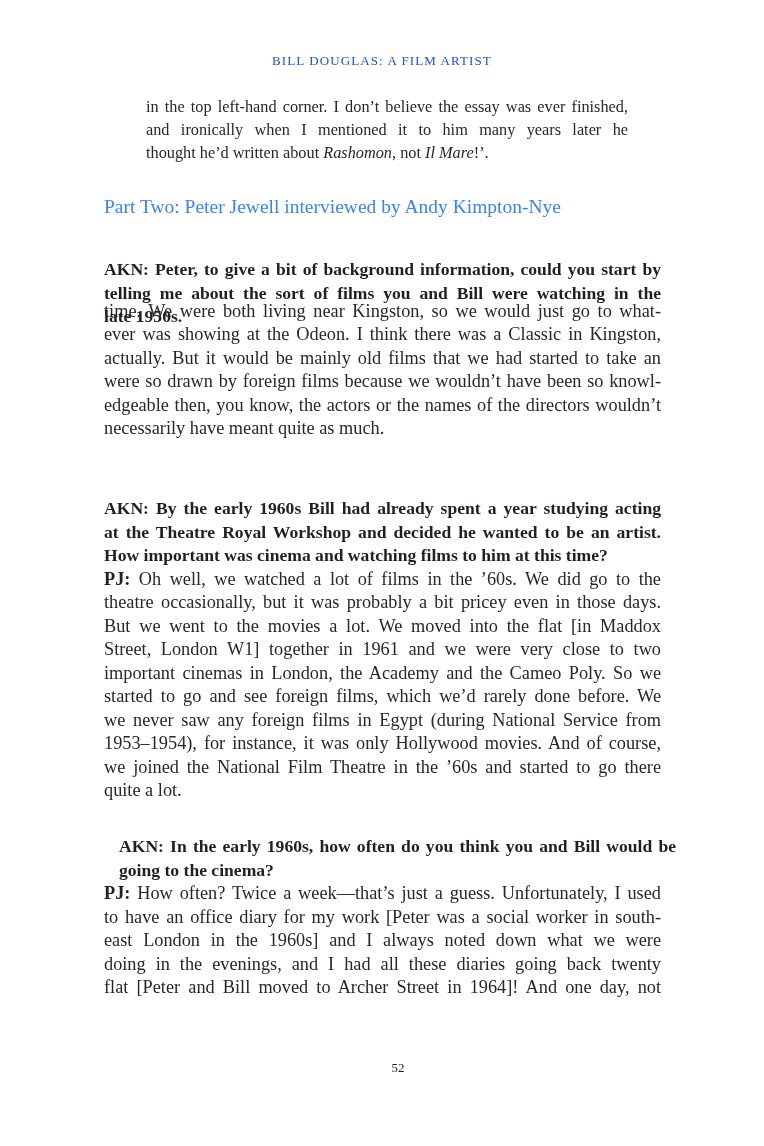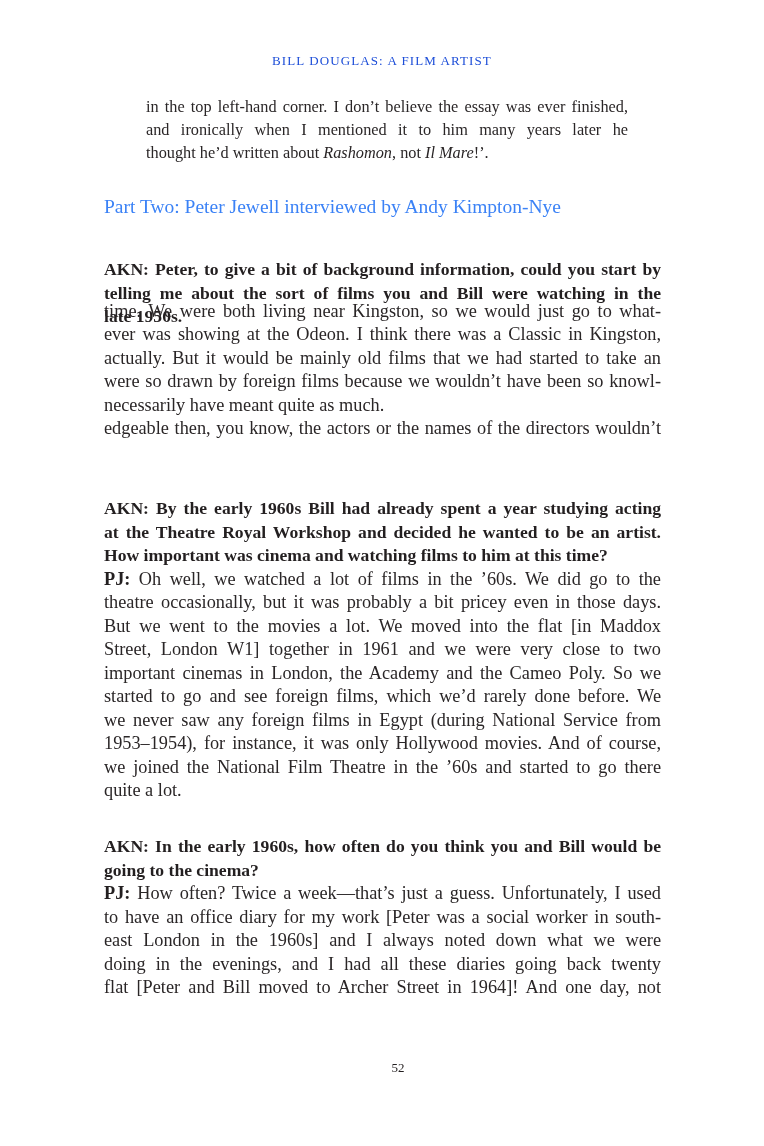--- a/index.html
+++ b/index.html
@@ -109,43 +109,43 @@
 <div class="body-block q" style="top:229px;margin-top:29px;">
   <span class="line">AKN: Peter, to give a bit of background information, could you start by</span>
   <span class="line">telling me about the sort of films you and Bill were watching in the</span>
   <span class="line last">late 1950s.</span>
 </div>
 <div class="body-block a" style="top:299.5px;">
   <span class="line">time. We were both living near Kingston, so we would just go to what-</span>
   <span class="line">ever was showing at the Odeon. I think there was a Classic in Kingston,</span>
   <span class="line">actually. But it would be mainly old films that we had started to take an</span>
   <span class="line">were so drawn by foreign films because we wouldn’t have been so knowl-</span>
+  <span class="line">edgeable then, you know, the actors or the names of the directors wouldn’t</span>
   <span class="line last">necessarily have meant quite as much.</span>
-  <span class="line">edgeable then, you know, the actors or the names of the directors wouldn’t</span>
 </div>
 
 <div class="body-block q" style="top:497px;">
   <span class="line">AKN: By the early 1960s Bill had already spent a year studying acting</span>
   <span class="line">at the Theatre Royal Workshop and decided he wanted to be an artist.</span>
   <span class="line last">How important was cinema and watching films to him at this time?</span>
 </div>
 <div class="body-block a" style="top:567.5px;">
   <span class="line"><span class="speaker">PJ:</span><span> Oh well, we watched a lot of films in the ’60s. We did go to the</span></span>
   <span class="line">theatre occasionally, but it was probably a bit pricey even in those days.</span>
   <span class="line">But we went to the movies a lot. We moved into the flat [in Maddox</span>
   <span class="line">Street, London W1] together in 1961 and we were very close to two</span>
   <span class="line">important cinemas in London, the Academy and the Cameo Poly. So we</span>
   <span class="line">started to go and see foreign films, which we’d rarely done before. We</span>
   <span class="line">we never saw any foreign films in Egypt (during National Service from</span>
   <span class="line">1953–1954), for instance, it was only Hollywood movies. And of course,</span>
   <span class="line">we joined the National Film Theatre in the ’60s and started to go there</span>
   <span class="line last">quite a lot.</span>
 </div>
 
-<div class="body-block q" style="top:835px;">
+<div class="body-block q" style="top:835px;margin-left:15px;">
   <span class="line">AKN: In the early 1960s, how often do you think you and Bill would be</span>
   <span class="line last">going to the cinema?</span>
 </div>
 <div class="body-block a" style="top:882px;">
   <span class="line"><span class="speaker">PJ:</span><span> How often? Twice a week—that’s just a guess. Unfortunately, I used</span></span>
   <span class="line">to have an office diary for my work [Peter was a social worker in south-</span>
   <span class="line">east London in the 1960s] and I always noted down what we were</span>
   <span class="line">doing in the evenings, and I had all these diaries going back twenty</span>
   <span class="line">flat [Peter and Bill moved to Archer Street in 1964]! And one day, not</span>
 </div>

